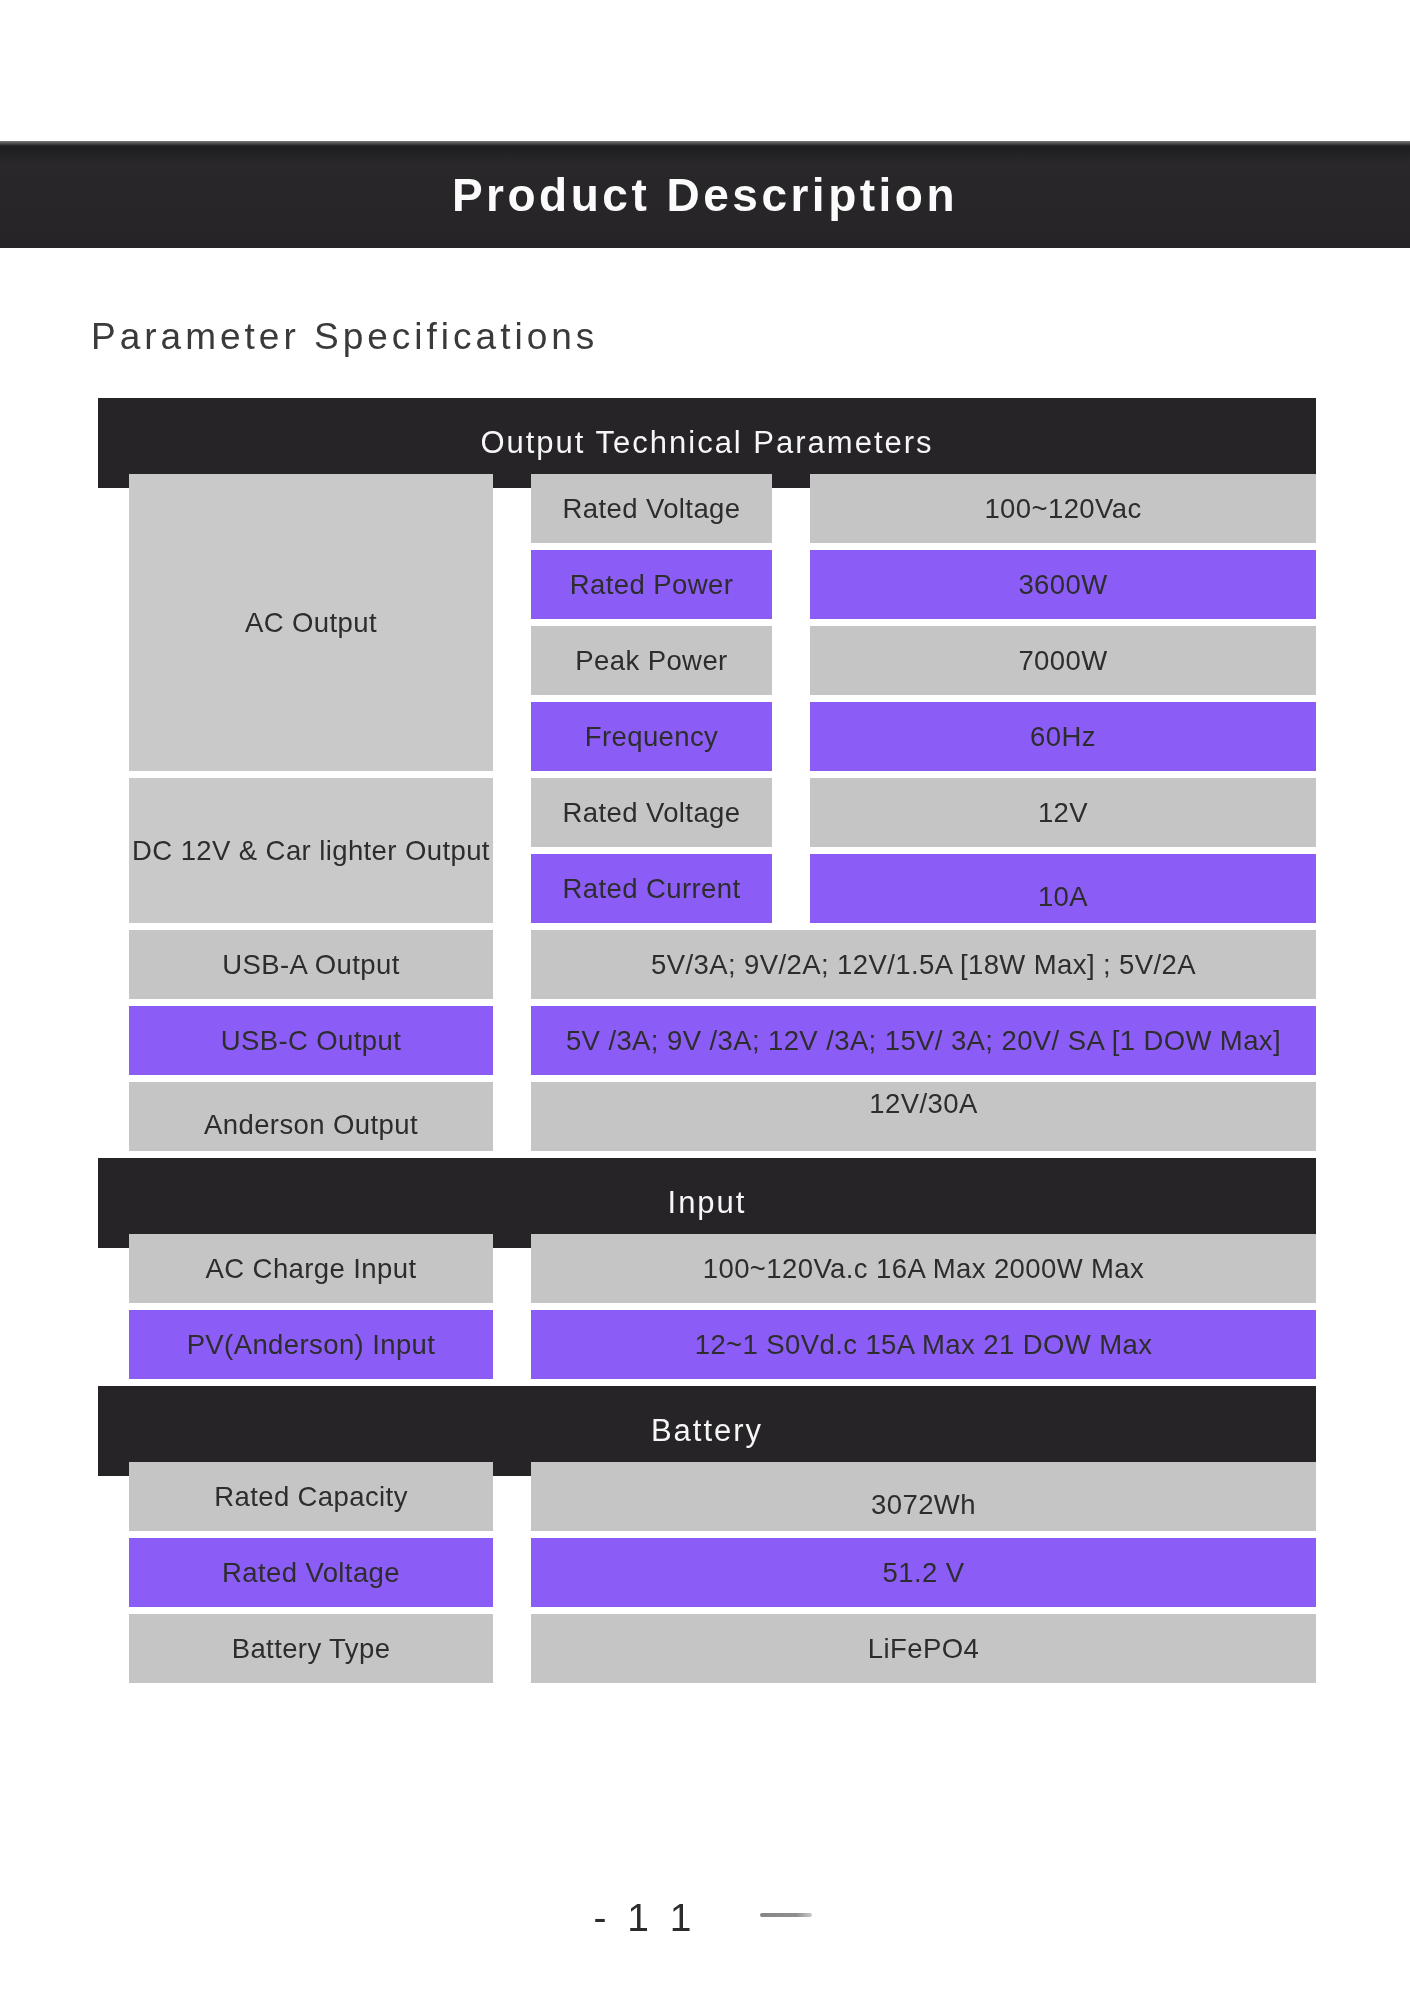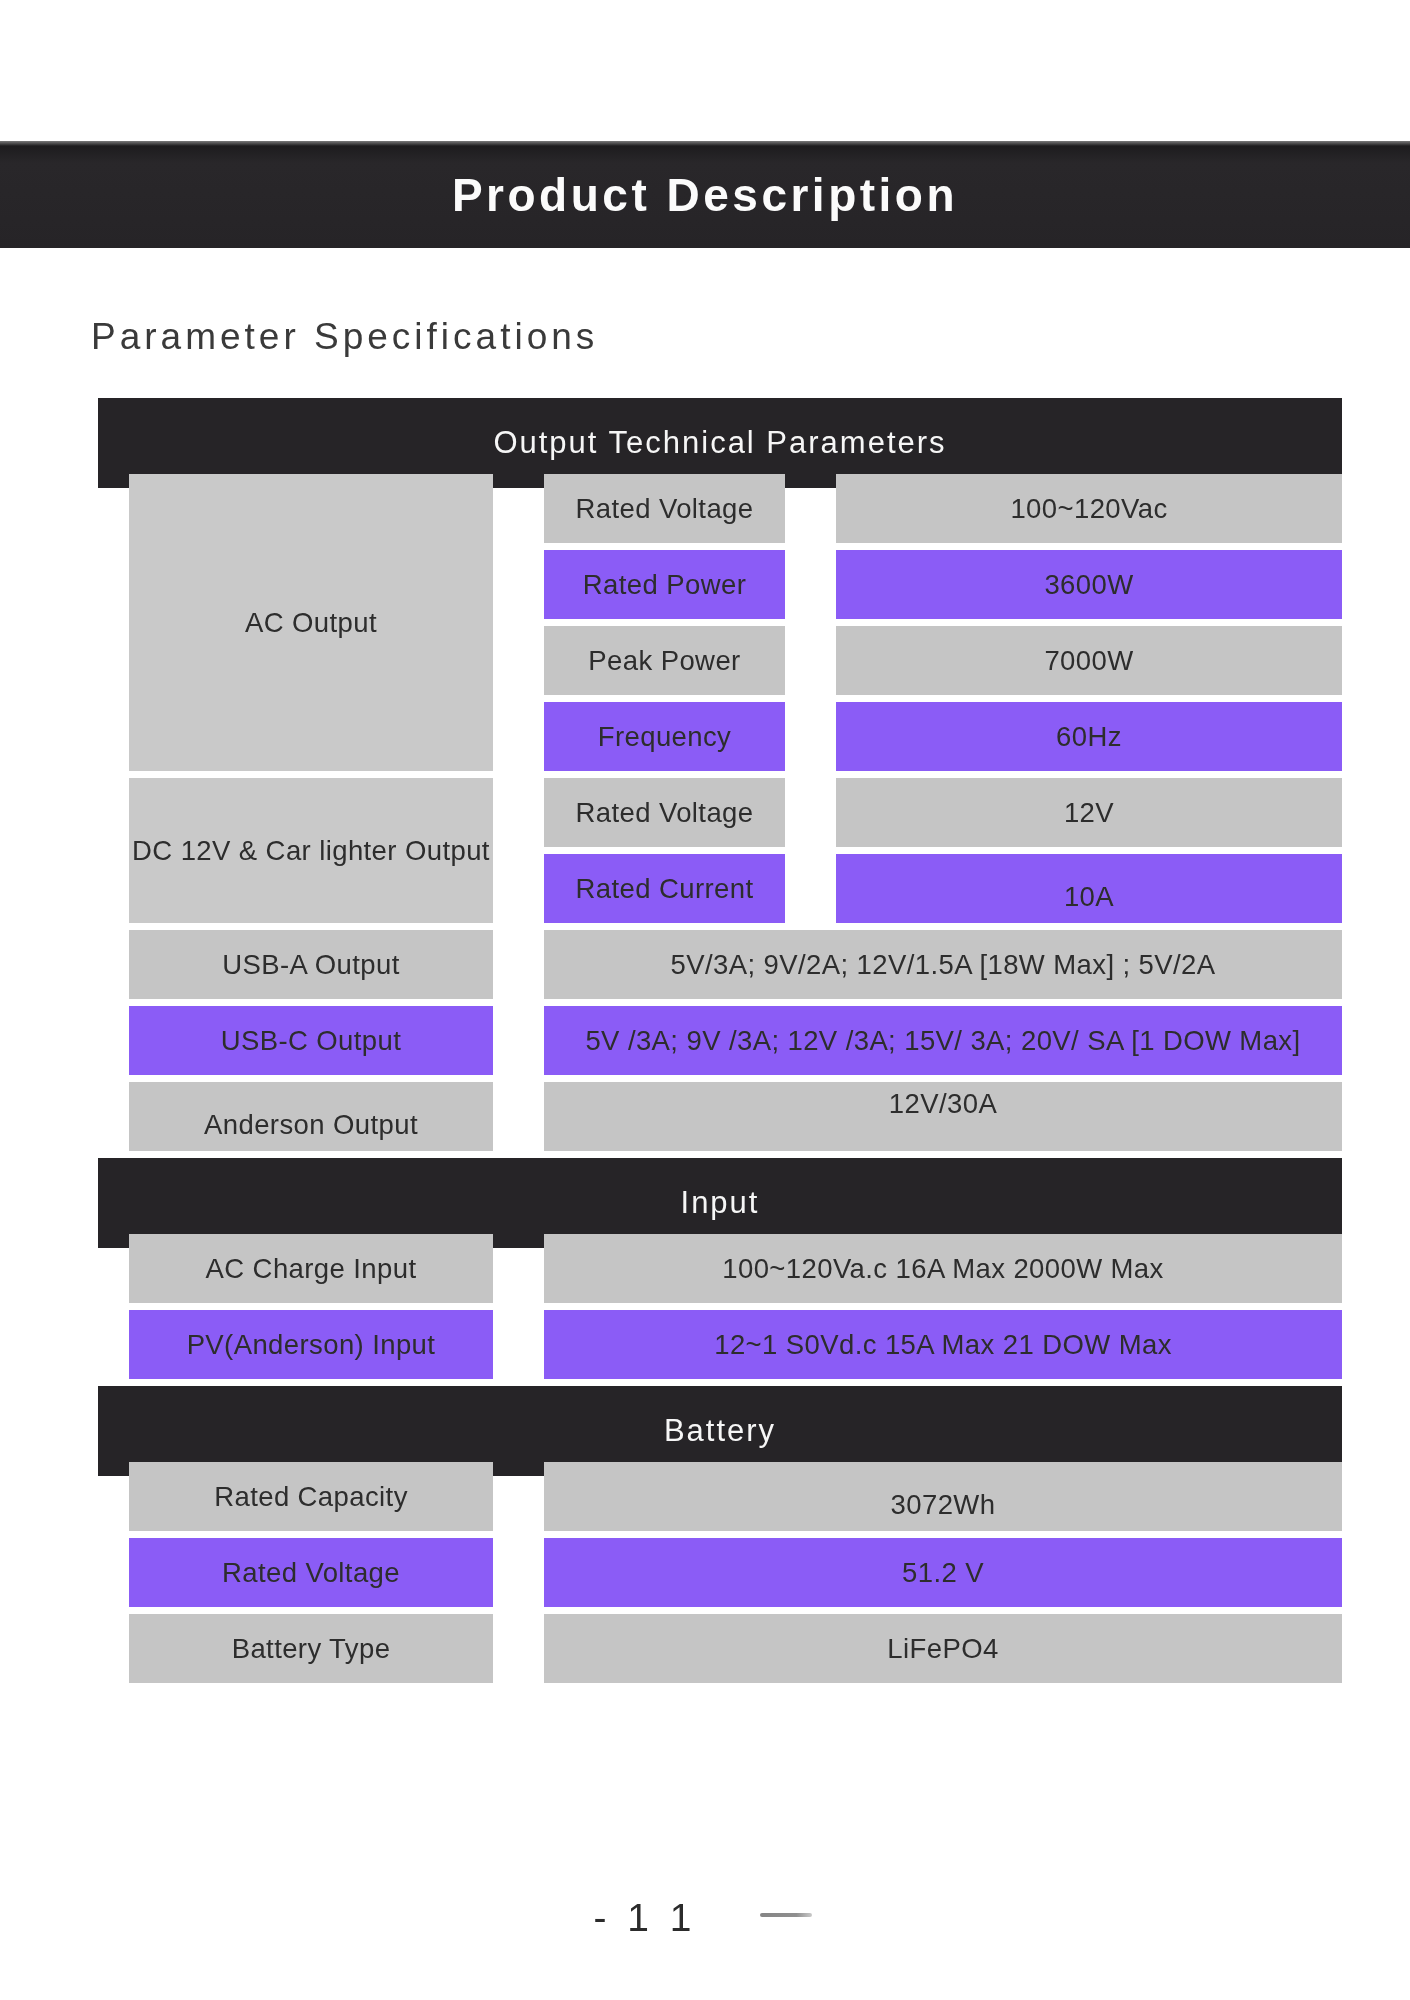--- a/index.html
+++ b/index.html
@@ -37,21 +37,21 @@
     white-space: nowrap;
   }
 
   
   .spec-table {
     position: absolute; left: 98px; top: 398px;
     width: 1214px;
     display: grid;
     grid-template-columns: 395px 272px 537px;
     grid-auto-rows: 69px;
-    gap: 7px 20px;
+    gap: 7px 7px;
     background: #ffffff;
   }
   .th {
     grid-column: 1 / -1;
     height: 90px;
     background: #262427;
     color: #f6f6f6;
     display: flex; align-items: center; justify-content: center;
     font-size: 31px;
     letter-spacing: 2px;

